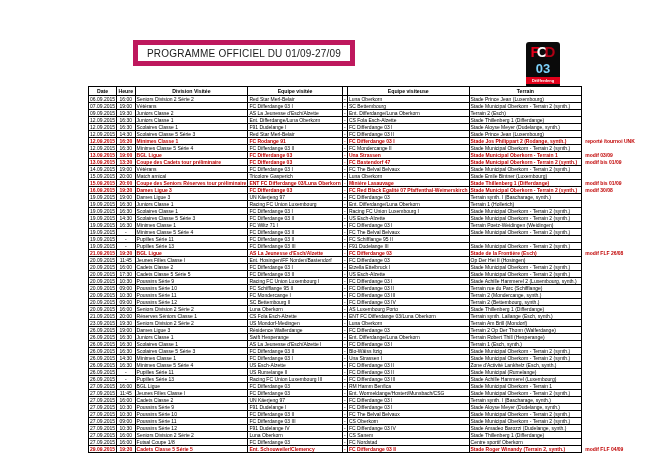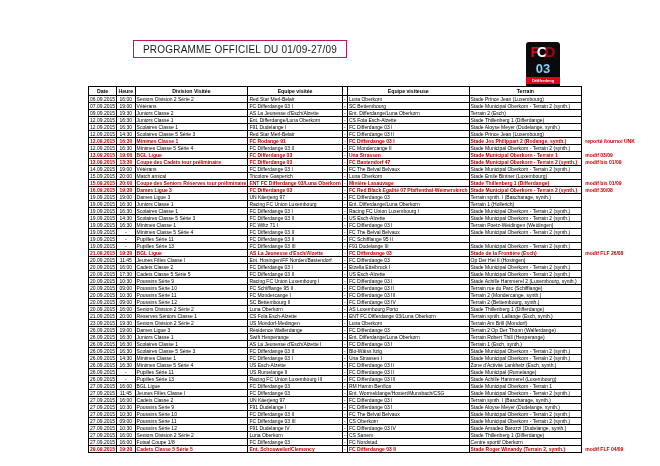--- a/index.html
+++ b/index.html
@@ -2,21 +2,21 @@
 <html><head>
 <meta charset="utf-8">
 <style>
   html,body{margin:0;padding:0;}
   body{
     width:660px;height:466px;background:#ffffff;position:relative;
     font-family:"Liberation Sans", sans-serif;color:#000;
   }
   .title-box{
     position:absolute;left:133px;top:40px;width:212px;height:16px;
-    border:1px solid #be185d;display:flex;align-items:center;justify-content:center;
+    border:5px solid #be185d;display:flex;align-items:center;justify-content:center;
     font-size:10px;letter-spacing:.2px;white-space:nowrap;color:#1a1a1a;
   }
   
   .logo{
     position:absolute;left:526px;top:42px;width:34px;height:46px;
     background:#0a0a0a;border-radius:3px;overflow:hidden;
   }
   .logo-letters{height:20px;line-height:20px;text-align:center;font-weight:bold;font-size:15px;}
   .logo-letters .lf{color:#e2001a;}
   .logo-letters .lc{color:#ffffff;margin-left:-3px;}

